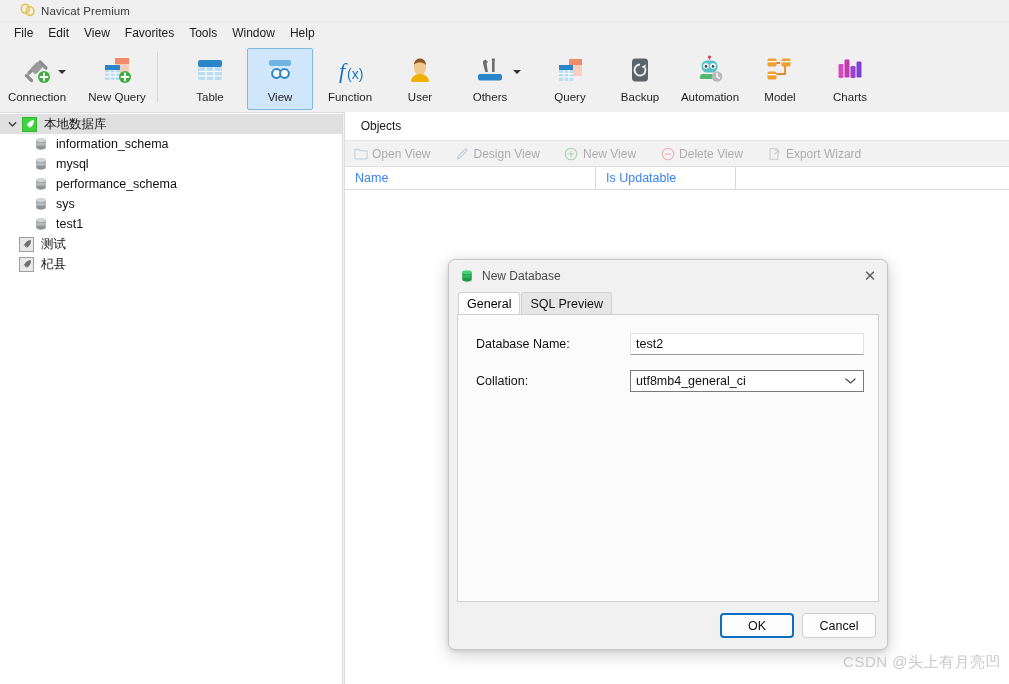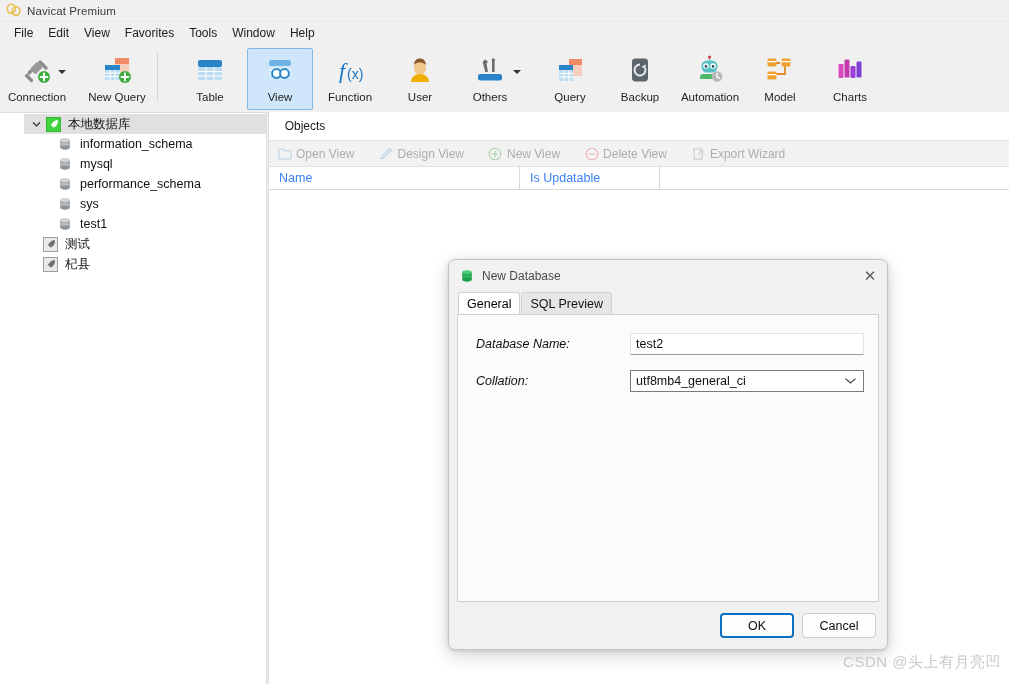--- a/index.html
+++ b/index.html
@@ -11,21 +11,21 @@
     font-family: "Liberation Sans", sans-serif;
     -webkit-font-smoothing: antialiased;
   }
 
   
   #titlebar {
     height: 22px;
     background: #f0f0f0;
     display: flex;
     align-items: center;
-    padding-left: 6px;
+    padding-left: 20px;
     border-bottom: 1px solid #e8e8e8;
   }
   #titlebar .app-logo { width: 15px; height: 15px; margin-right: 6px; flex: 0 0 auto; }
   #titlebar .app-title {
     font-size: 11.5px;
     color: #3a3a3a;
     letter-spacing: 0.1px;
   }
 
   
@@ -93,26 +93,25 @@
   
   #body {
     position: absolute;
     top: 113px; left: 0; right: 0; bottom: 0;
     display: flex;
     background: #ffffff;
   }
 
   
   #sidebar {
-    width: 266px;
+    width: 342px;
     background: #ffffff;
     flex: 0 0 auto;
     padding-top: 1px;
     overflow: hidden;
-    padding-left: 24px;
   }
   .tree-row {
     height: 20px;
     display: flex;
     align-items: center;
     font-size: 12.5px;
     color: #111;
     cursor: default;
     white-space: nowrap;
   }
@@ -285,21 +284,20 @@
     display: flex;
     align-items: center;
     margin-bottom: 15px;
   }
   .form-label {
     width: 162px;
     flex: 0 0 auto;
     font-size: 12.5px;
     color: #101010;
     padding-left: 8px;
-    font-style: italic;
   }
   .txt-input {
     flex: 1 1 auto;
     height: 22px;
     background: #ffffff;
     border: 1px solid #e2e2e2;
     border-bottom: 1px solid #9c9c9c;
     font-size: 12.5px;
     color: #101010;
     padding: 0 5px;

